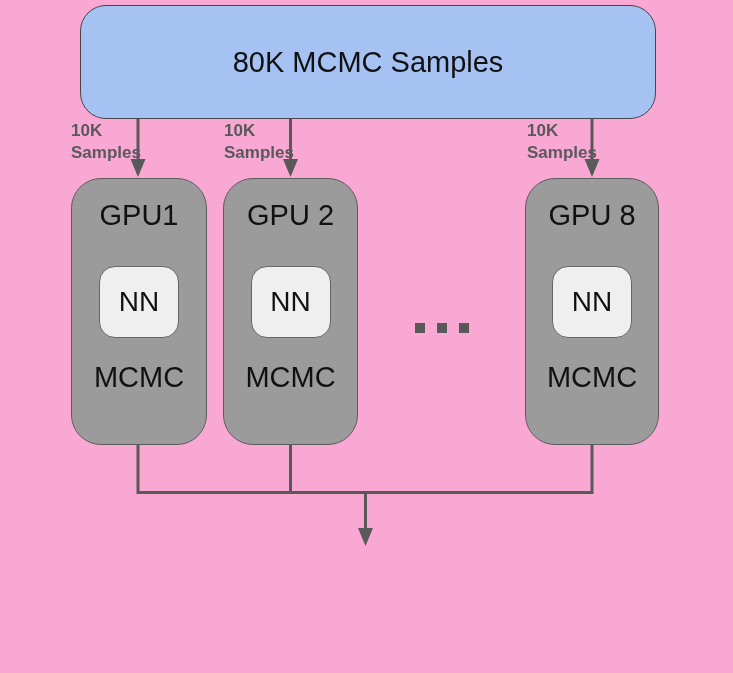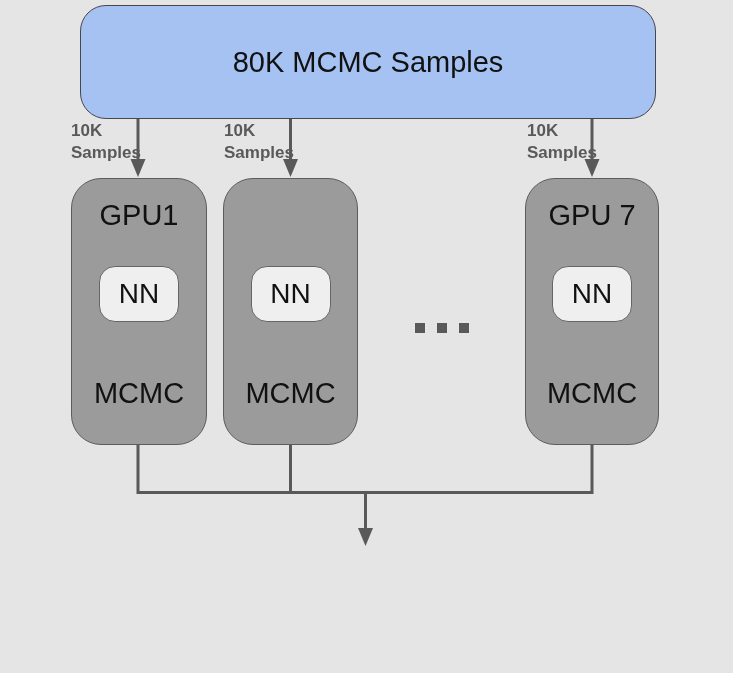--- a/index.html
+++ b/index.html
@@ -5,21 +5,21 @@
   html, body {
     margin: 0;
     padding: 0;
     background: #ffffff;
     font-family: "Liberation Sans", sans-serif;
   }
   .canvas {
     position: relative;
     width: 733px;
     height: 673px;
-    background: #e5e5e5;
+    background: #f9a8d4;
     overflow: hidden;
   }
   
   .top-box {
     position: absolute;
     left: 80px; top: 5px;
     width: 576px; height: 114px;
     background: var(--top-box-fill);
     border: 1.5px solid var(--dark-border);
     border-radius: 26px;
@@ -60,32 +60,32 @@
     position: absolute;
     top: 20px; left: 0; right: 0;
     text-align: center;
     font-size: 29px;
     color: var(--box-text);
   }
   .nn-box {
     position: absolute;
     top: 87px; left: 50%;
     transform: translateX(-50%);
-    width: 80px; height: 56px;
+    width: 80px; height: 72px;
     background: var(--nn-fill);
     border: 1.5px solid var(--nn-border);
     border-radius: 16px;
     box-sizing: border-box;
     display: flex; align-items: center; justify-content: center;
     font-size: 28px;
     color: var(--box-text);
   }
   .gpu-mcmc {
     position: absolute;
-    top: 198px; left: 0; right: 0;
+    top: 182px; left: 0; right: 0;
     text-align: center;
     font-size: 29px;
     color: var(--box-text);
   }
   
   .ellipsis {
     position: absolute;
     left: 415px; top: 323px;
     display: flex;
     gap: 12px;
@@ -128,28 +128,29 @@
 
   <div class="gpu-card g1">
     <div class="gpu-name">GPU1</div>
     <div class="nn-box">
       <span>NN</span>
     </div>
     <div class="gpu-mcmc">MCMC</div>
   </div>
 
   <div class="gpu-card g2">
+    <div class="gpu-name">GPU 2</div>
     <div class="nn-box">
       <span>NN</span>
     </div>
     <div class="gpu-mcmc">MCMC</div>
   </div>
 
   <div class="gpu-card g3">
-    <div class="gpu-name">GPU 7</div>
+    <div class="gpu-name">GPU 8</div>
     <div class="nn-box">
       <span>NN</span>
     </div>
     <div class="gpu-mcmc">MCMC</div>
   </div>
 
   <div class="ellipsis" aria-label="...">
     <span class="dot"></span>
     <span class="dot"></span>
     <span class="dot"></span>

